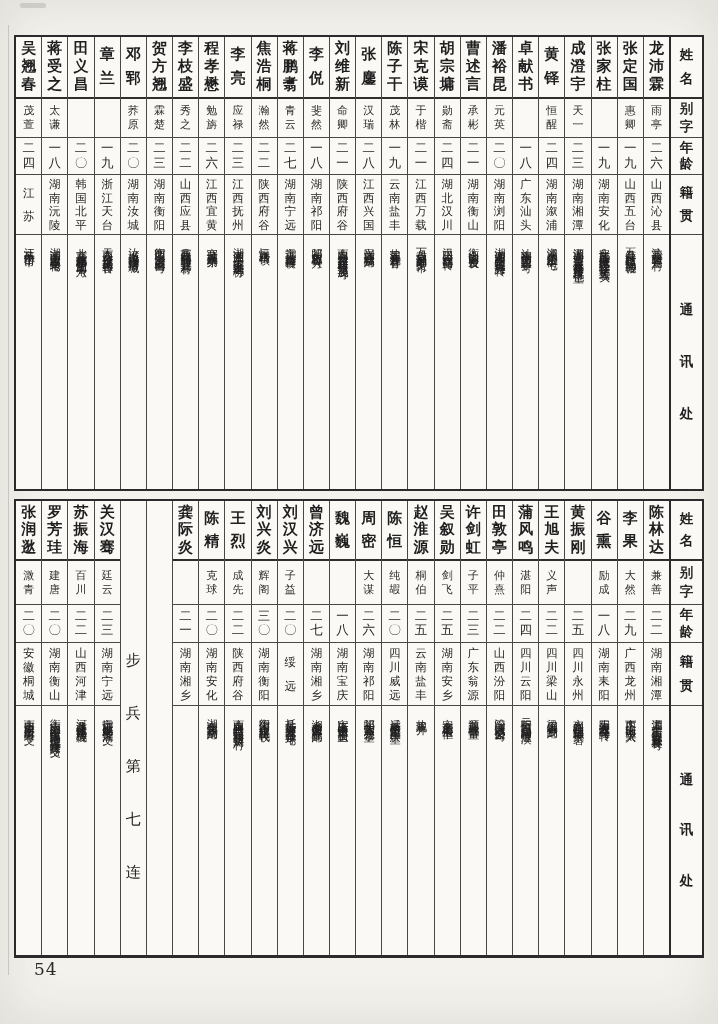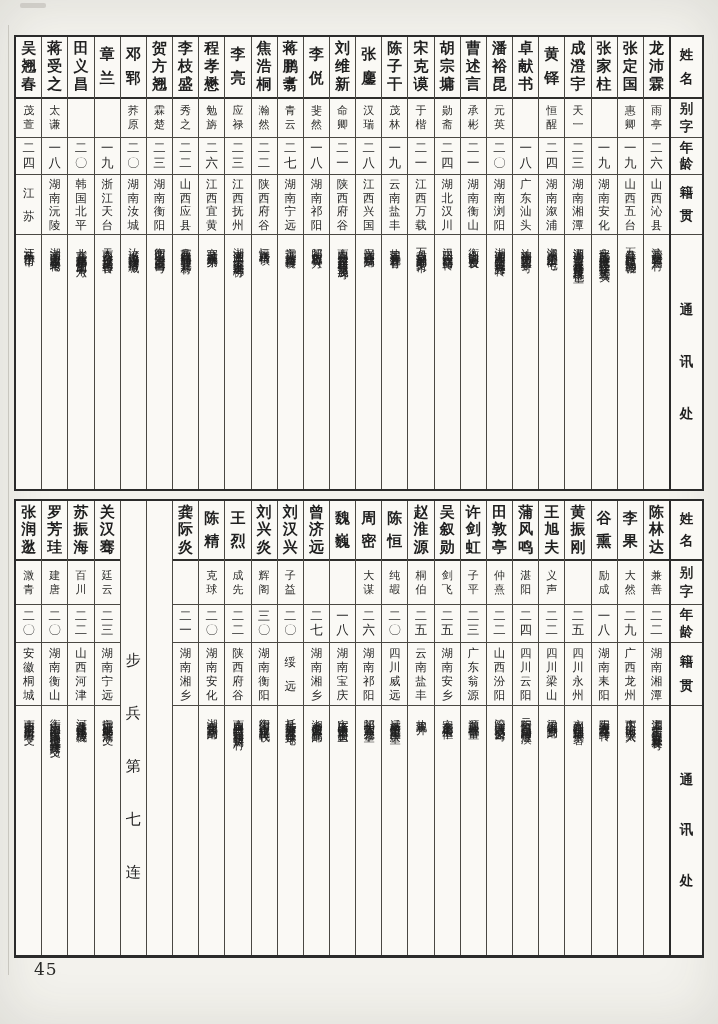--- a/index.html
+++ b/index.html
@@ -1226,14 +1226,14 @@
           <span>安</span>
           <span>徽</span>
           <span>桐</span>
           <span>城</span>
         </div>
         <div class="cell c-addr">
           <span class="vtext">山西太原前所街十三号交</span>
         </div>
       </div>
     </div>
-  <div class="page-num">45</div>
+  <div class="page-num">54</div>
 </div>
 
 </body></html>

